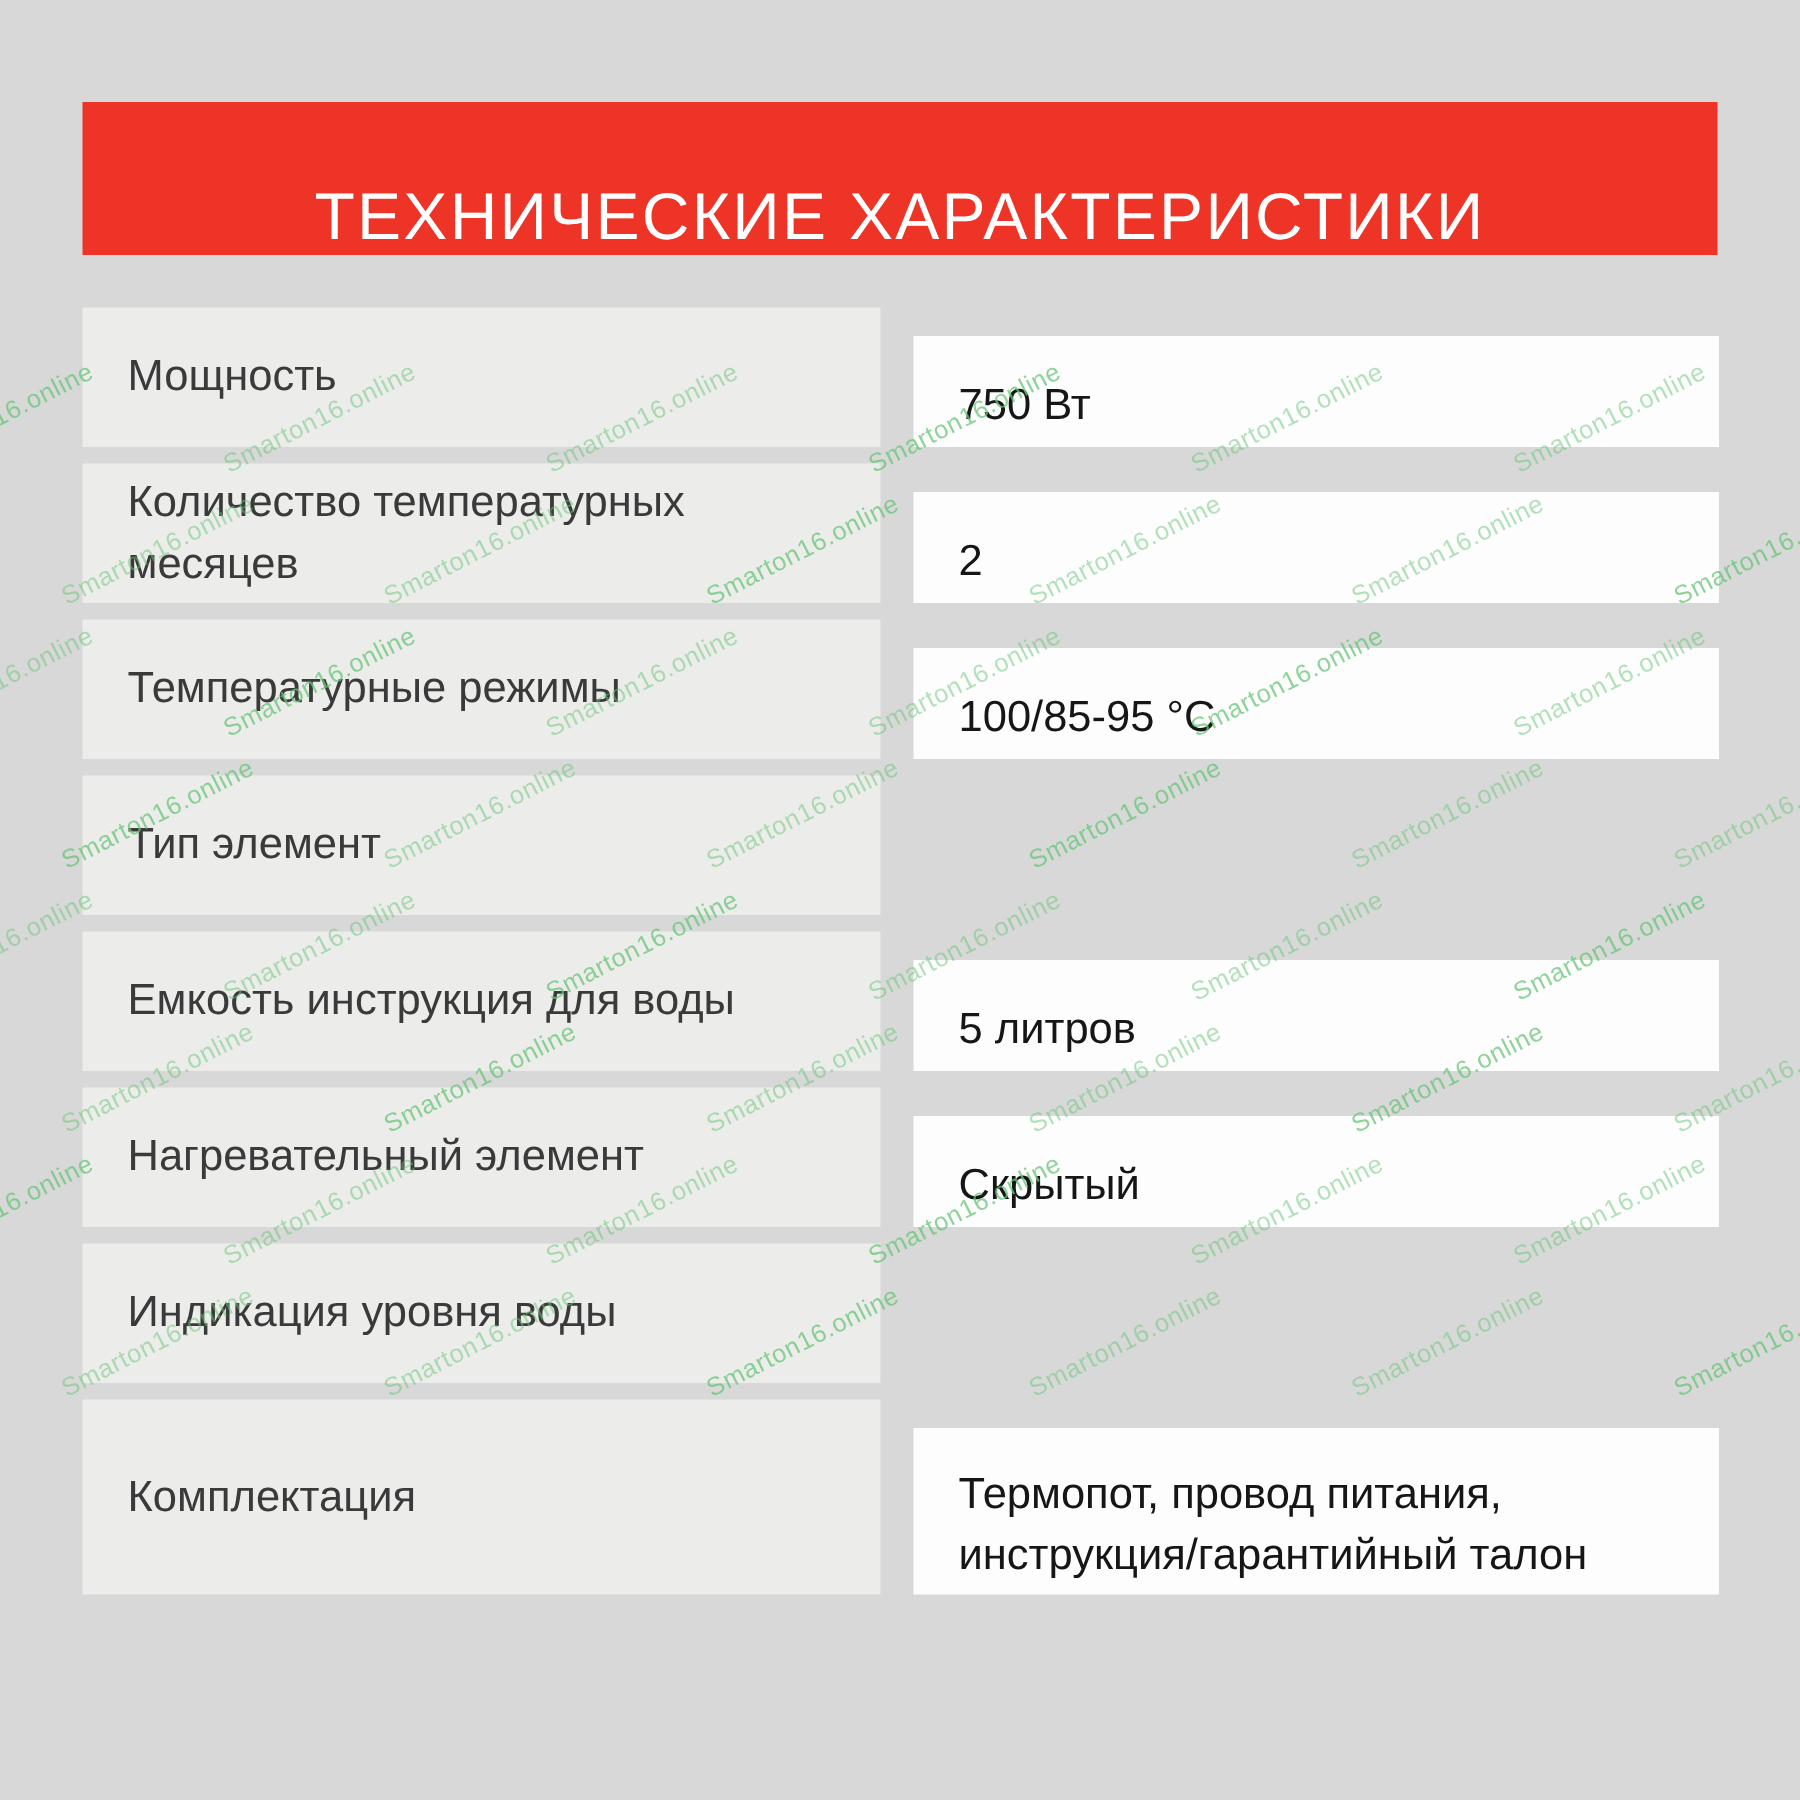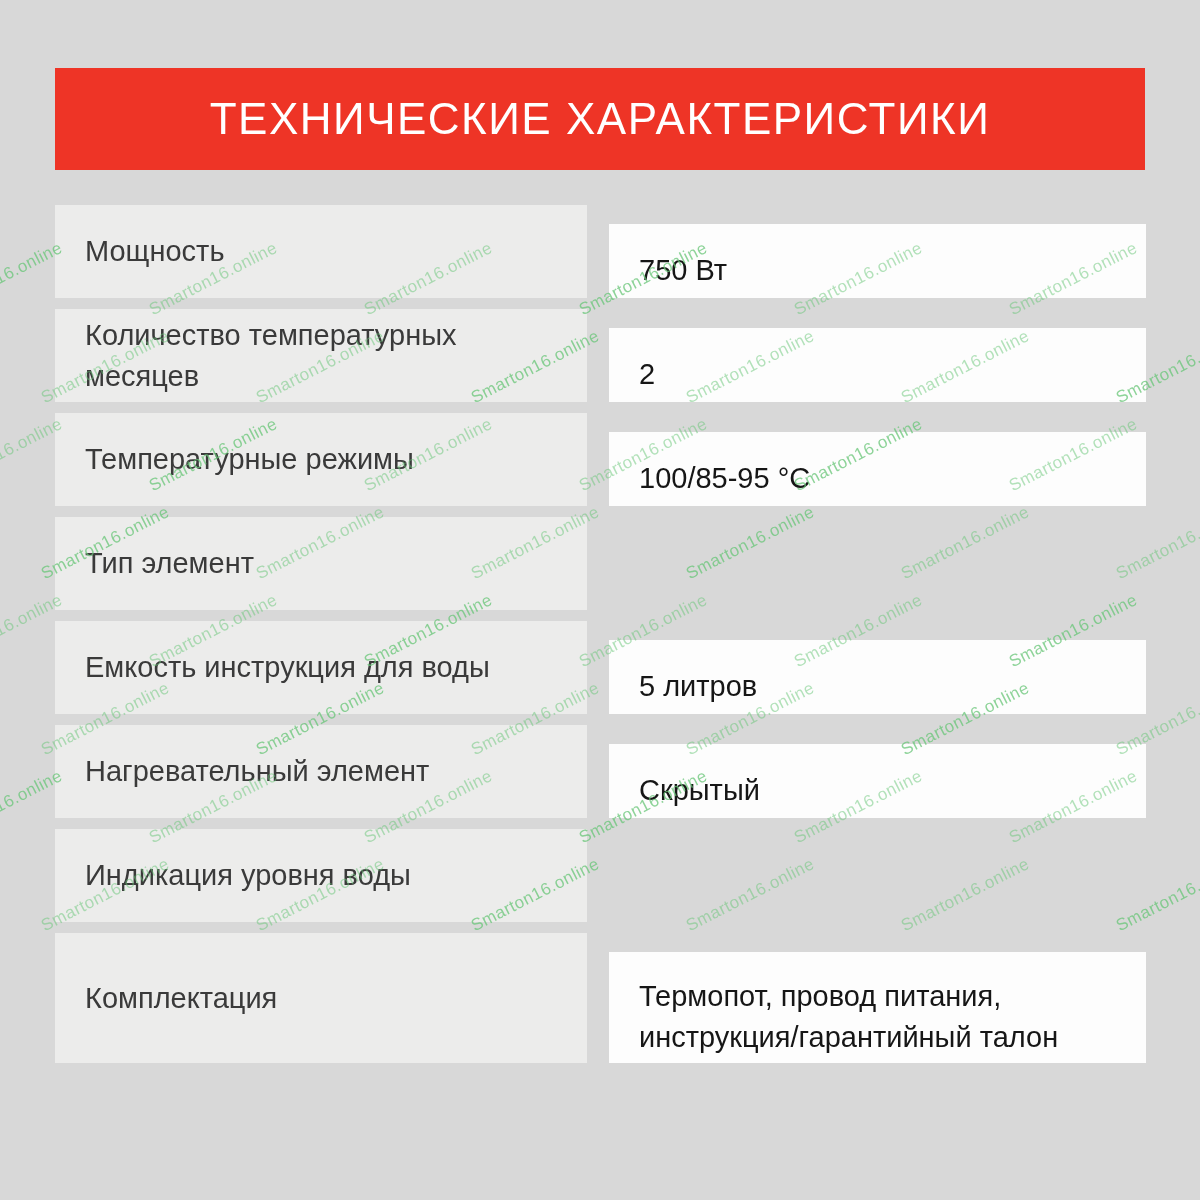--- a/index.html
+++ b/index.html
@@ -4,21 +4,21 @@
 <style>
   html,body{margin:0;padding:0;background:#d8d8d8;}
   .canvas{
     position:relative;width:1200px;height:1200px;overflow:hidden;
     background:var(--bg,#d8d8d8);
     font-family:"Liberation Sans",sans-serif;
   }
   .banner{
     position:absolute;left:55px;top:68px;width:1090px;height:102px;
     background:var(--banner,#ee3426);
-    display:flex;align-items:center;justify-content:center;
+    display:flex;align-items:flex-end;justify-content:center;
   }
   .banner .title{
     color:#ffffff;font-size:44px;font-weight:400;letter-spacing:1.5px;
     white-space:nowrap;
   }
   .table{
     position:absolute;left:55px;top:205px;width:1091px;
     display:flex;flex-direction:column;gap:11px;
   }
   .row{display:flex;gap:22px;min-height:93px;}

